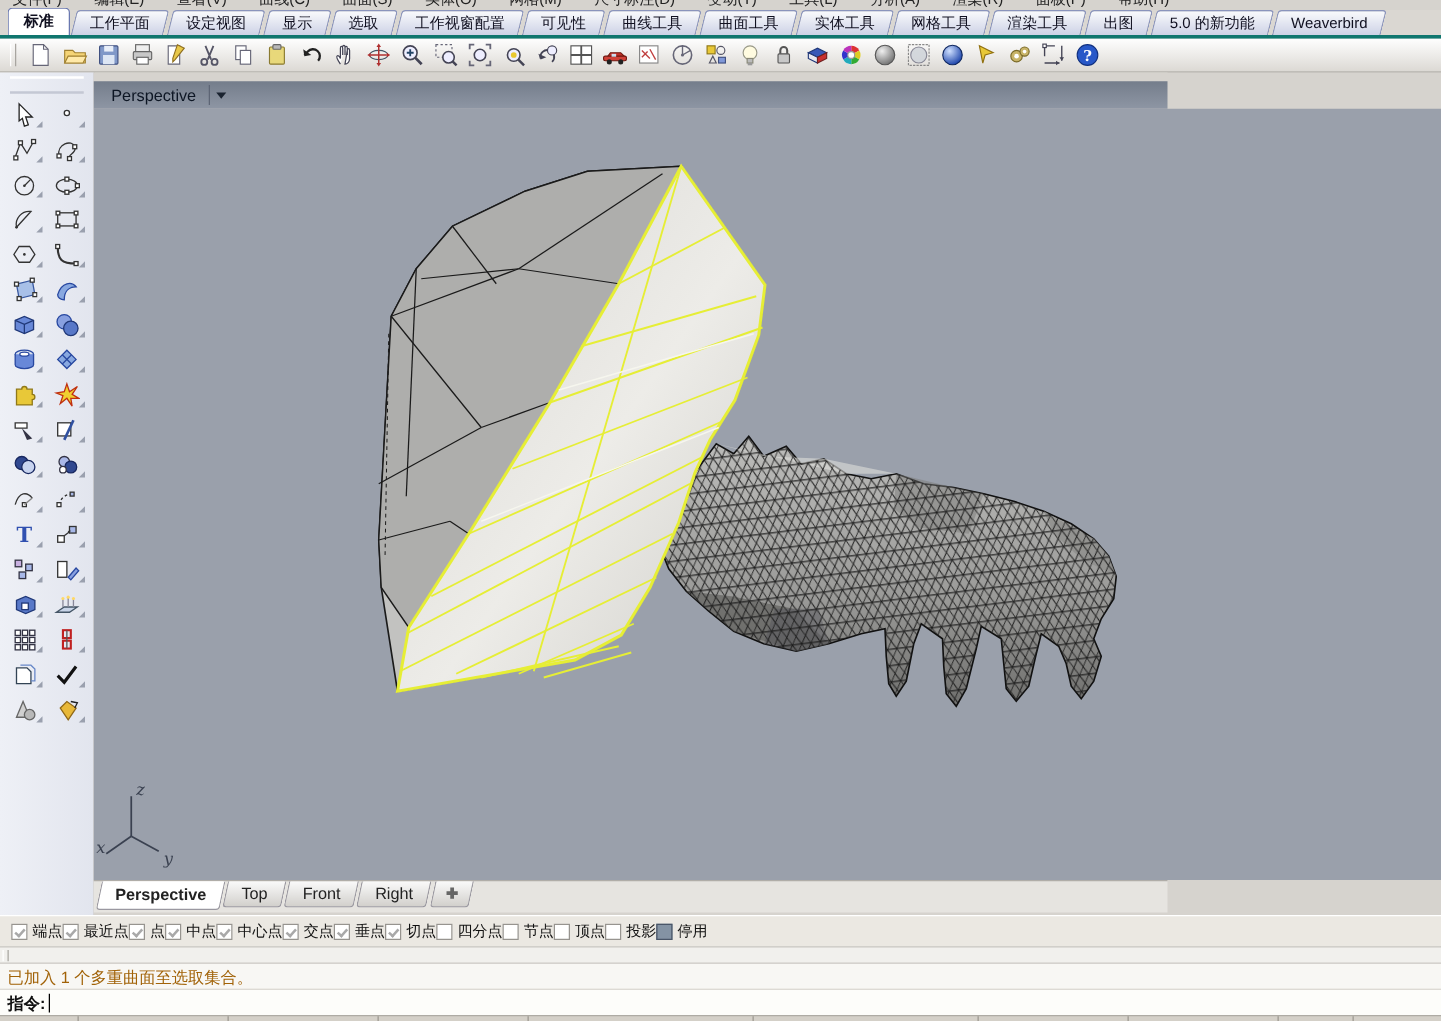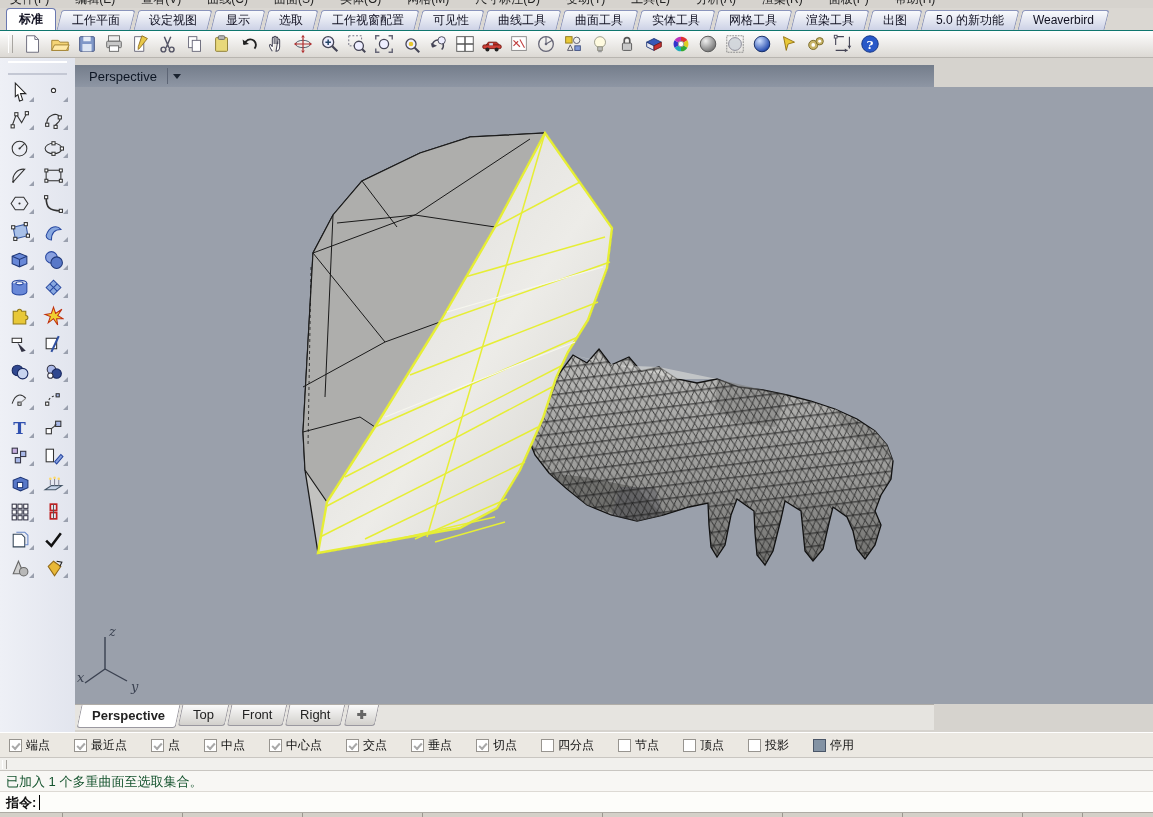--- a/index.html
+++ b/index.html
@@ -3,21 +3,21 @@
 <meta charset="utf-8">
 <style>
   html,body{margin:0;padding:0;background:#b0b0b0;}
   #app{position:relative;width:1153px;height:817px;background:#d6d3ce;overflow:hidden;
        font-family:"Liberation Sans","DejaVu Sans",sans-serif;font-size:12px;color:#111;}
   
   #menu-strip{position:absolute;left:0;top:0;width:100%;height:8px;background:#d6d3ce;overflow:hidden;border-bottom:1px solid #e8e6e2;}
   #menu-strip .inner{display:flex;gap:26px;padding-left:10px;margin-top:-9px;font-size:12px;color:#222;white-space:nowrap;}
   
   #tab-bar{position:absolute;left:0;top:8px;width:100%;height:23px;background:#dad7d2;
-           display:flex;align-items:flex-end;padding-left:6px;box-sizing:border-box;border-bottom:1px solid #0f766e;}
+           display:flex;align-items:flex-end;padding-left:6px;box-sizing:border-box;border-bottom:3px solid #0f766e;}
   .tab{position:relative;height:19px;line-height:19px;padding:0 12px;margin-right:3px;
        background:linear-gradient(#f9fafc,#cdd2e6);border:1px solid #8a94bc;border-bottom:none;
        transform:skewX(-14deg);border-radius:3px 3px 0 0;color:#101020;cursor:default;white-space:nowrap;}
   .tab>span{display:inline-block;transform:skewX(14deg);}
   .tab.active{background:#fff;border-color:#6a78b0;transform:none;z-index:2;height:21px;line-height:21px;border-radius:4px 4px 0 0;}
   .tab.active>span{transform:none;font-weight:bold;}
   
   #toolbar-row{position:absolute;left:0;top:31px;width:100%;height:27px;
                background:linear-gradient(#fefefe,#dcd9d4);border-bottom:1px solid #b8b5b0;
                display:flex;align-items:center;padding-left:8px;box-sizing:border-box;}
@@ -50,31 +50,31 @@
         transform:skewX(-12deg);border-radius:0 0 3px 3px;}
   .vtab>span{display:inline-block;transform:skewX(12deg);}
   .vtab.active{background:#fff;font-weight:bold;height:22px;line-height:22px;}
   .vtab.plus{padding:0 10px;}
   .plus-glyph{position:relative;width:9px;height:9px;display:inline-block;transform:skewX(12deg);}
   .plus-glyph::before,.plus-glyph::after{content:"";position:absolute;background:#666;}
   .plus-glyph::before{left:3px;top:0;width:3px;height:9px;}
   .plus-glyph::after{left:0;top:3px;width:9px;height:3px;}
   
   #osnap-bar{position:absolute;left:0;top:732px;width:100%;height:25px;background:#ebe8e2;border-top:1px solid #fff;
-             display:flex;align-items:center;gap:24px;padding-left:9px;box-sizing:border-box;font-size:12px;color:#111;}
+             display:flex;align-items:center;gap:0;padding-left:9px;box-sizing:border-box;font-size:12px;color:#111;}
   .osnap-item{display:flex;align-items:center;gap:4px;}
   .cbx{width:13px;height:13px;background:#fff;border:1px solid #97948f;position:relative;box-sizing:border-box;}
   .cbx.checked::after{content:"";position:absolute;left:2px;top:3px;width:6px;height:3px;
                       border-left:2px solid #a9a9a9;border-bottom:2px solid #a9a9a9;transform:rotate(-48deg);}
   .cbx.filled{background:#8493a4;border:1px solid #4a5668;}
   
   #cmd-spacer{position:absolute;left:0;top:757px;width:100%;height:13px;background:#f1f0ed;border-top:1px solid #c9c6c1;}
   #cmd-spacer .vgrip{position:absolute;left:2px;top:2px;width:3px;height:9px;border-left:1px solid #fff;border-right:1px solid #a8a5a0;}
   #cmd-history{position:absolute;left:0;top:770px;width:100%;height:21px;background:#f8f7f4;border-top:1px solid #c9c6c1;
-               font-size:13px;color:#14532d;line-height:21px;padding-left:6px;box-sizing:border-box;}
+               font-size:13px;color:#a16207;line-height:21px;padding-left:6px;box-sizing:border-box;}
   #cmd-line{position:absolute;left:0;top:791px;width:100%;height:21px;background:#fdfdfa;border-top:1px solid #dddad4;
             font-size:13px;line-height:21px;padding-left:6px;box-sizing:border-box;display:flex;align-items:center;}
   #cmd-line .prompt{font-weight:bold;}
   .caret{display:inline-block;width:1px;height:15px;background:#000;margin-left:3px;}
   
   #status-bar{position:absolute;left:0;top:812px;width:100%;height:5px;background:#d4d0c8;border-top:1px solid #aeaba4;}
   #status-bar i{position:absolute;top:0;width:1px;height:5px;background:#9b978f;}
 </style>
 </head>
 <body>

